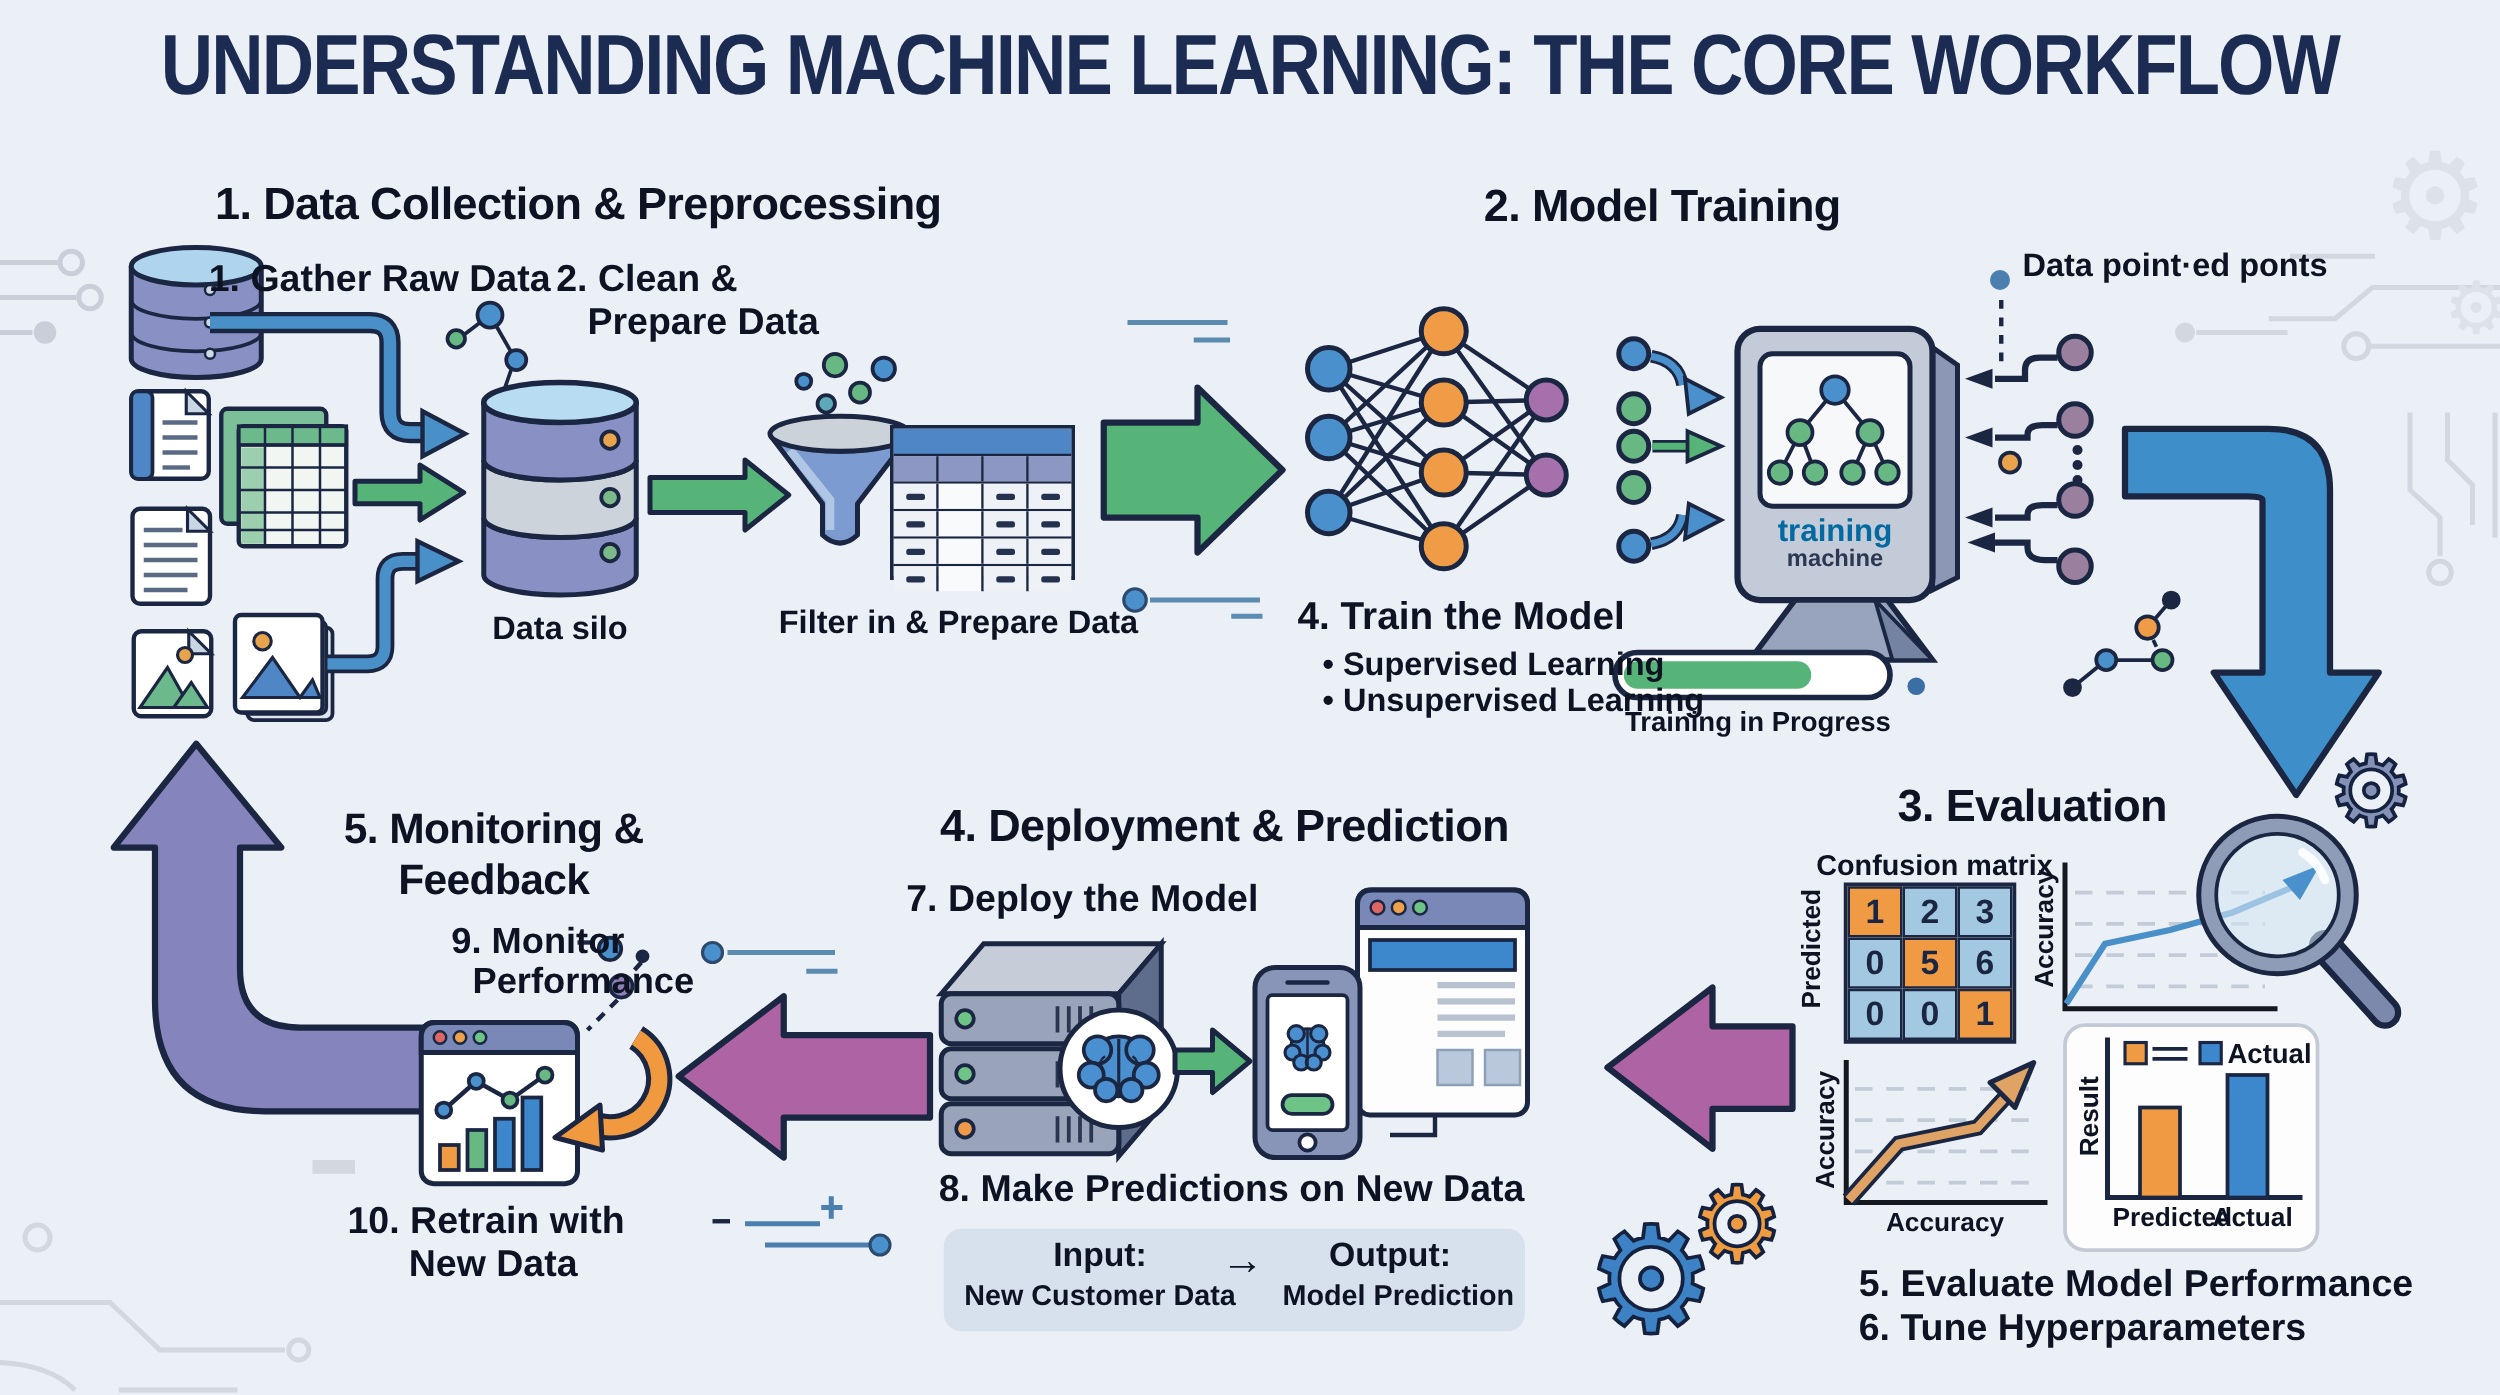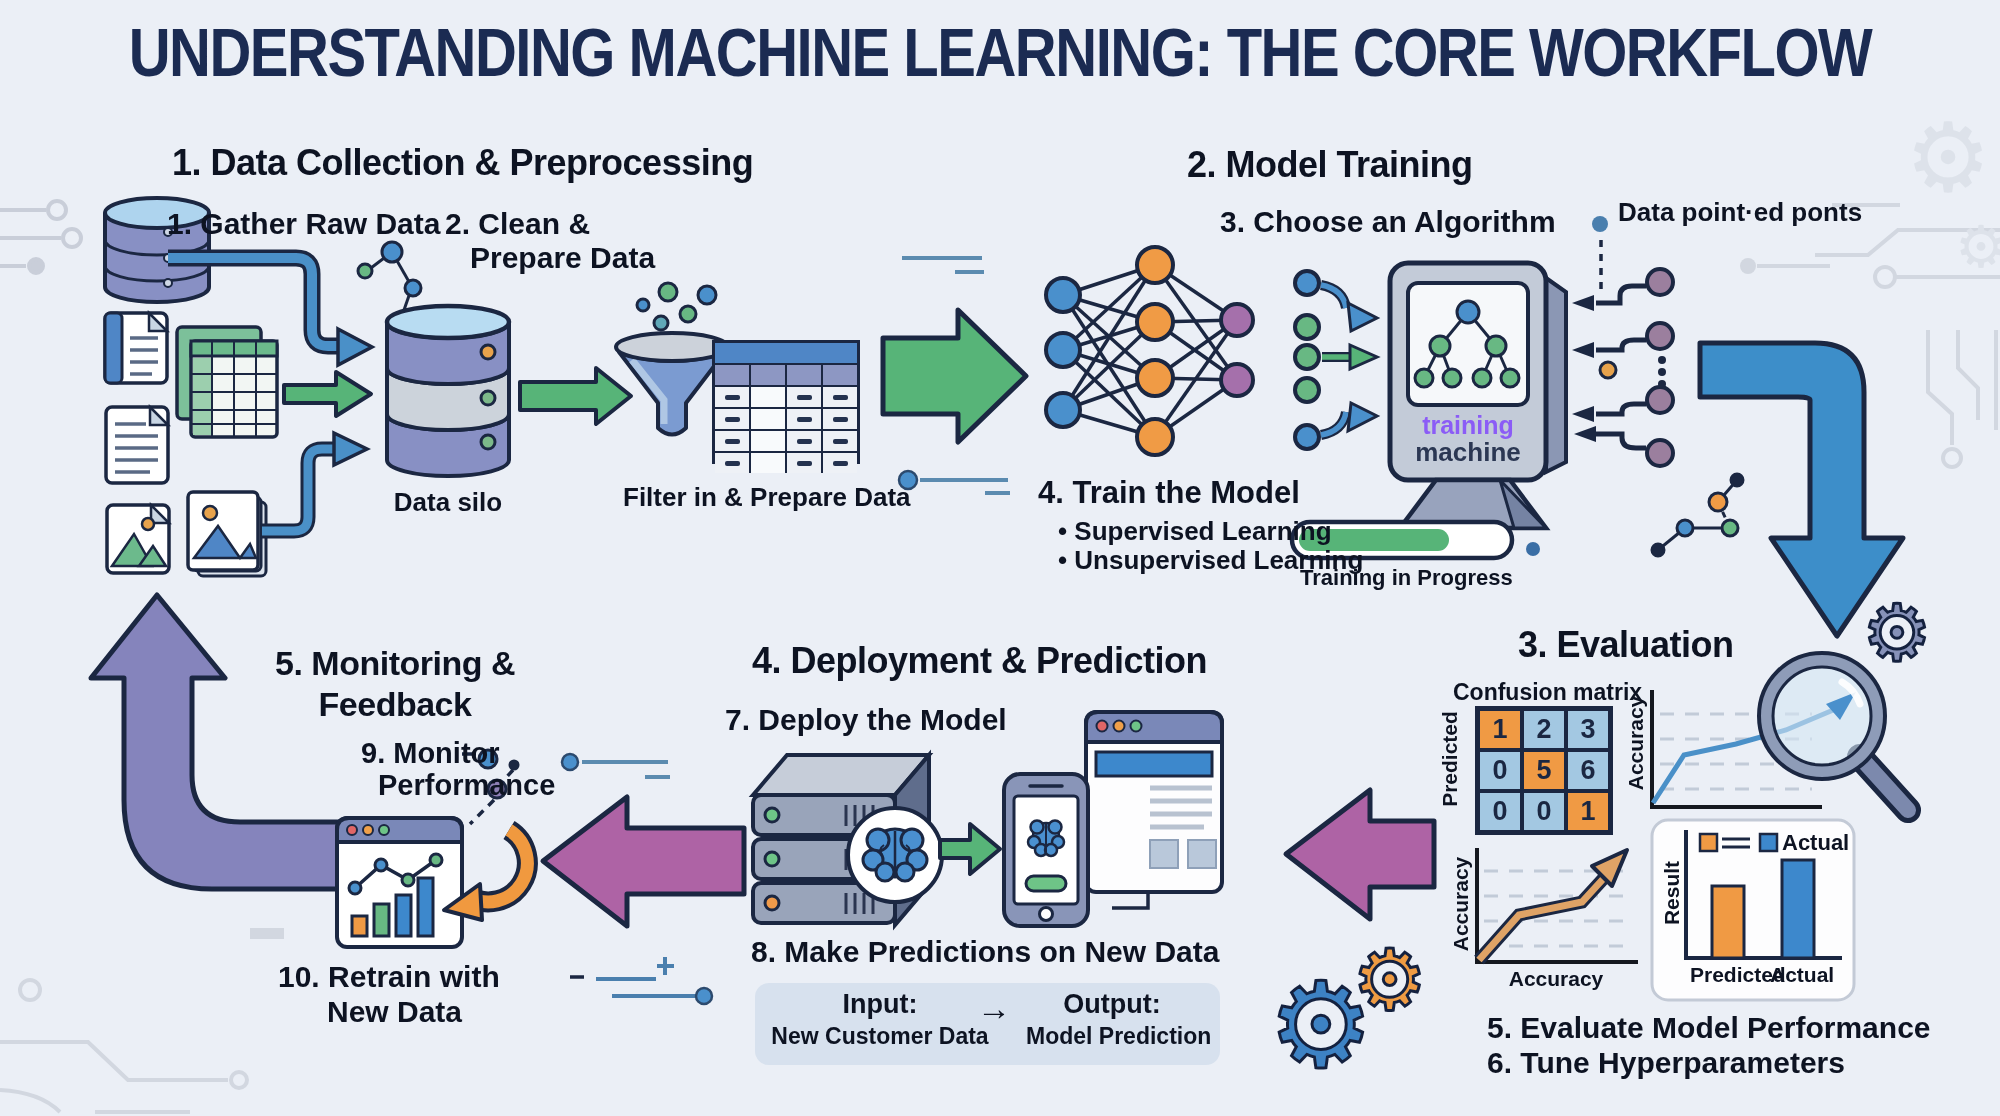--- a/index.html
+++ b/index.html
@@ -547,27 +547,26 @@
         <div>
           <span class="dash"></span>
         </div>
         <div>
           <span class="dash"></span>
         </div>
       </div>
 </div>
 
 <div class="t h1" style="left:1187px;top:146px;">2. Model Training</div>
-<div class="t h2" style="left:1220px;top:206px;">3. Choose an Algorithm</div>
 <div class="t h3" style="left:1618px;top:198px;font-weight:600;">Data point·ed ponts</div>
 <div class="t" style="left:1038px;top:476px;font-size:31px;">4. Train the Model</div>
 <div class="t h3" style="left:1058px;top:517px;font-weight:700;">• Supervised Learning</div>
 <div class="t h3" style="left:1058px;top:546px;font-weight:600;">• Unsupervised Learning</div>
-<div class="t" style="left:1400px;top:412px;width:136px;text-align:center;font-size:25px;color:#8b5cf6;">training</div>
-<div class="t" style="left:1400px;top:438px;width:136px;text-align:center;font-size:26px;color:#2b3753;">machine</div>
+<div class="t" style="left:1400px;top:412px;width:136px;text-align:center;font-size:25px;color:#0369a1;">training</div>
+<div class="t" style="left:1400px;top:438px;width:136px;text-align:center;font-size:19px;color:#2b3753;">machine</div>
 <div class="t small" style="left:1300px;top:566px;width:205px;text-align:center;">Training in Progress</div>
 
 <div class="t h1" style="left:1518px;top:626px;">3. Evaluation</div>
 <div class="t" style="left:1453px;top:680px;width:182px;text-align:center;font-size:23px;">Confusion matrix</div>
 <div id="cm">
   <div class="c diag">1</div>
   <div class="c">2</div>
   <div class="c">3</div>
   <div class="c">0</div>
   <div class="c diag">5</div>

